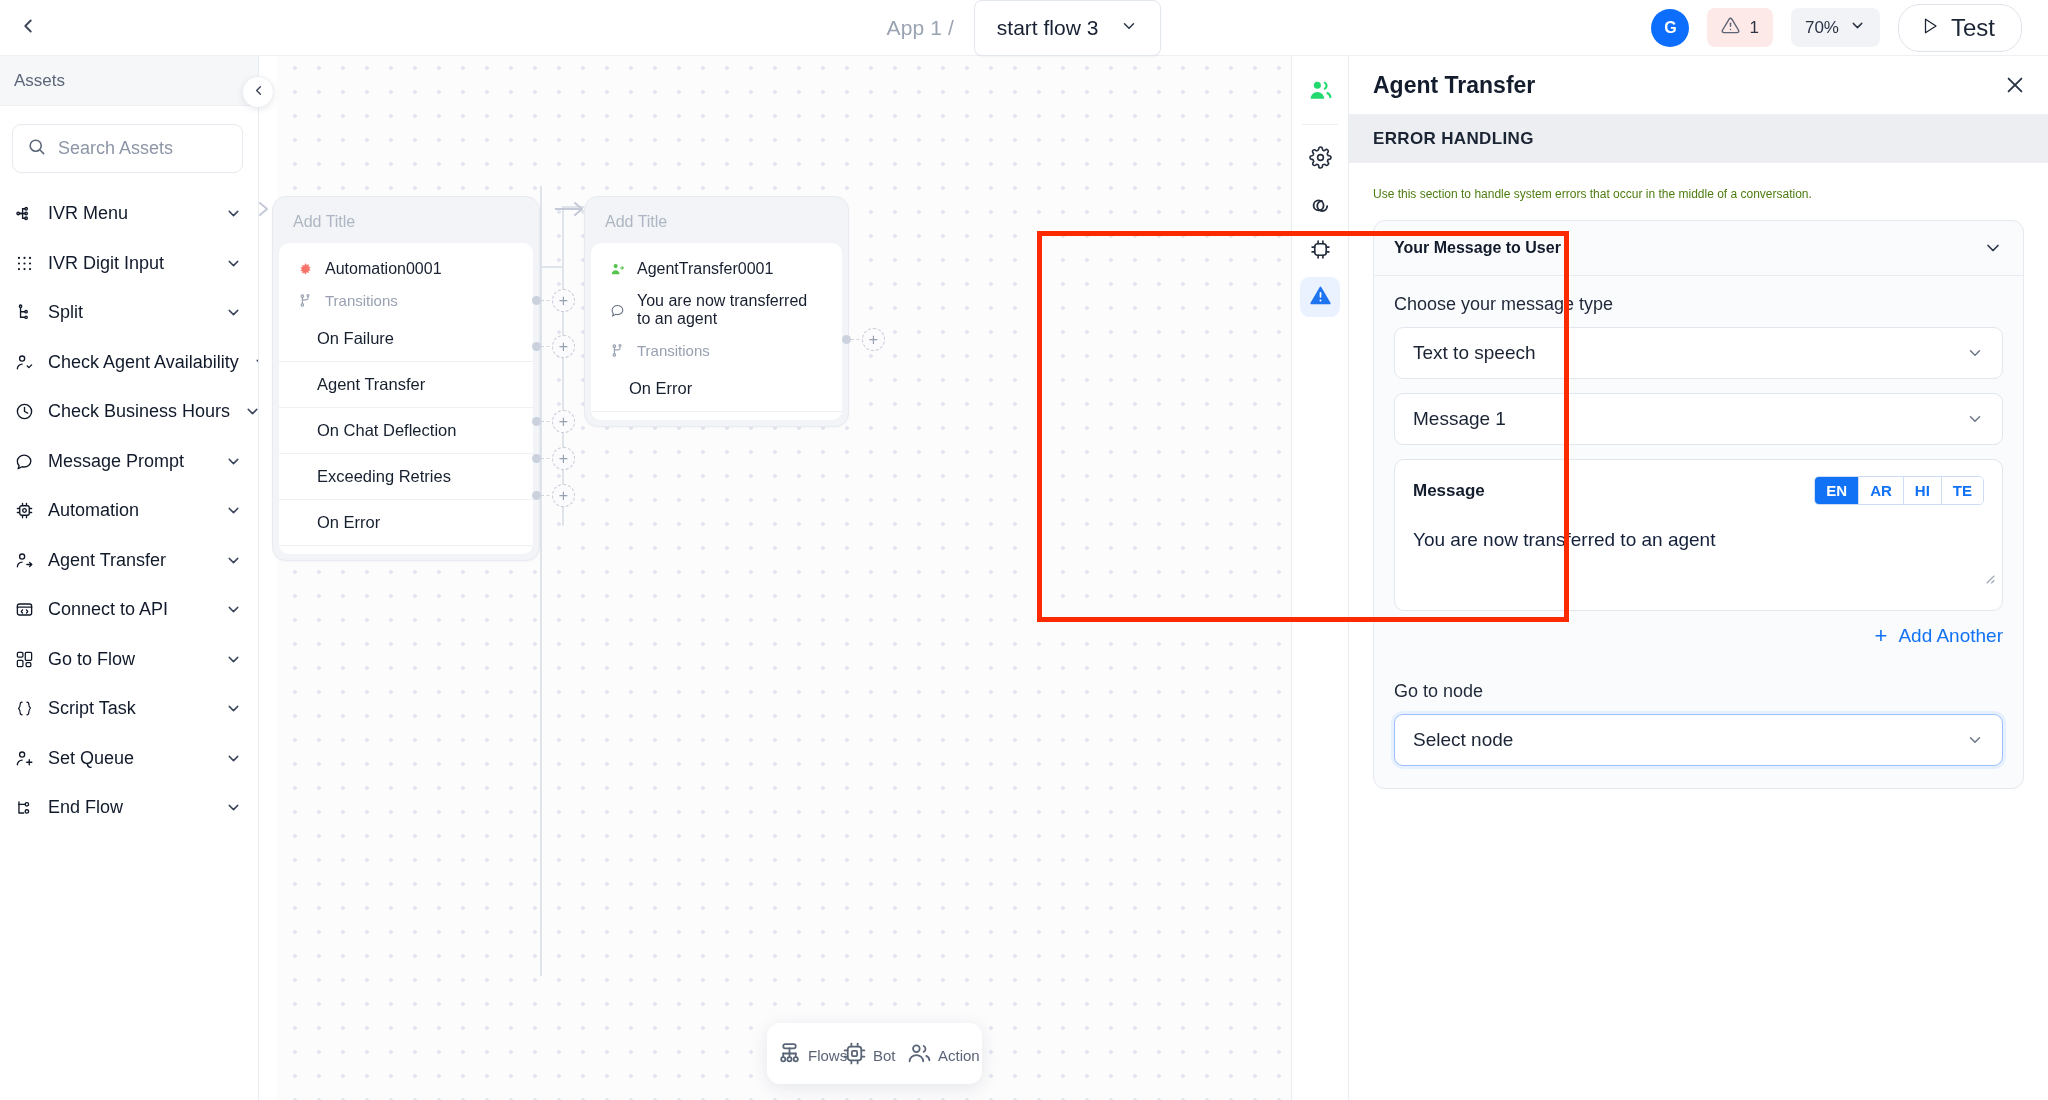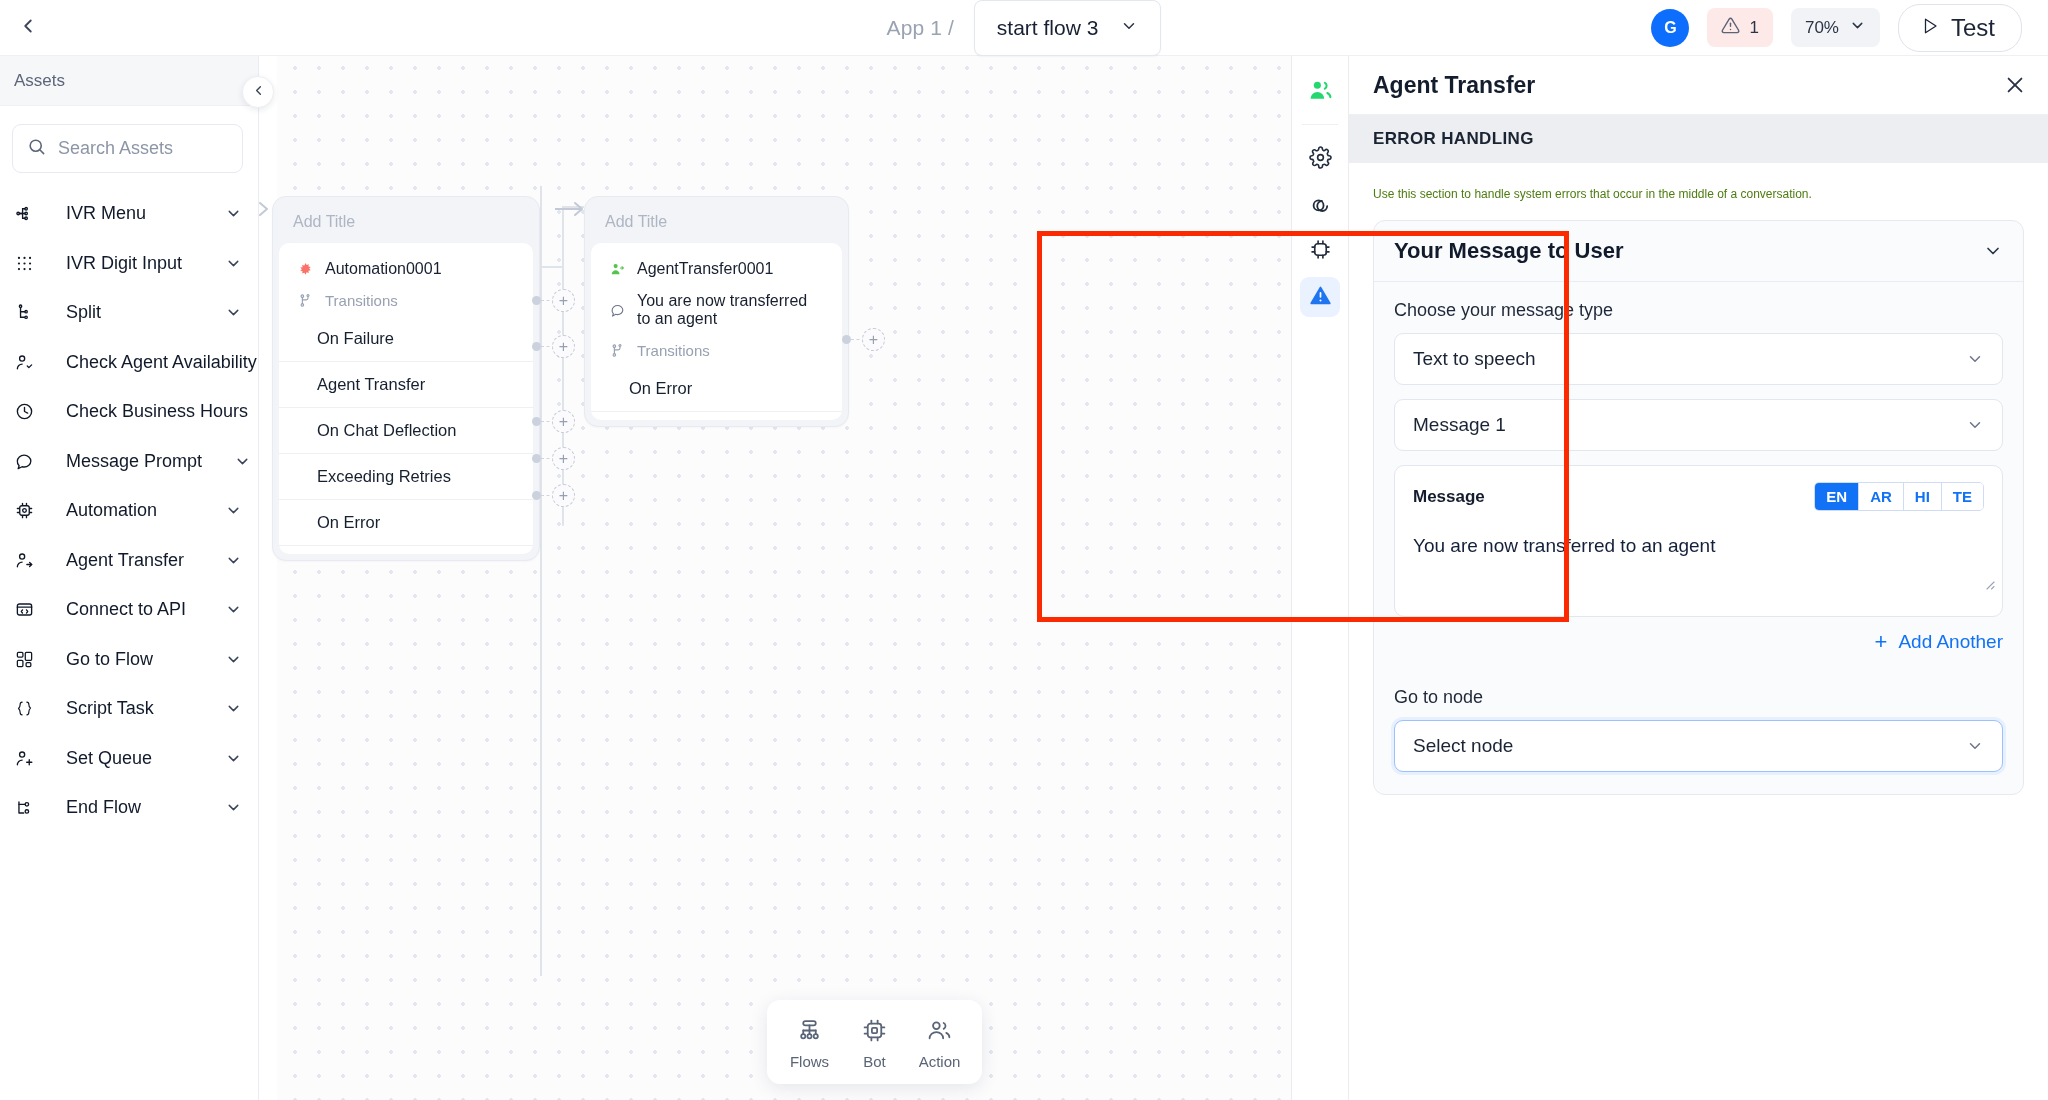--- a/index.html
+++ b/index.html
@@ -82,21 +82,21 @@
     border: 1px solid #e7eaf0; border-radius: 9px; padding: 0 14px;
     background: #fff; cursor: text;
   }
   .search-box input {
     border: none; outline: none; font-size: 18px; color: #404a5c;
     background: transparent; width: 100%; font-family: inherit;
   }
   .search-box input::placeholder { color: #8d96a7; }
   .nav-list { flex: 1; overflow: hidden; padding-top: 6px; }
   .nav-item {
-    display: flex; align-items: center; gap: 32px; height: 49.5px;
+    display: flex; align-items: center; gap: 14px; height: 49.5px;
     padding: 0 16px 0 14px; cursor: pointer;
   }
   .nav-icon { width: 20px; height: 20px; display: flex; align-items: center; justify-content: center; color: #101828; flex: 0 0 20px; }
   .nav-label { font-size: 18px; color: #111a2b; font-weight: 500; white-space: nowrap; }
   .nav-chev { margin-left: auto; color: #39435a; display: flex; }
 
   .collapse-btn {
     position: absolute; right: -16px; top: 20px; width: 32px; height: 32px;
     border-radius: 50%; background: #fff; border: 1px solid #eceff4;
     display: flex; align-items: center; justify-content: center;
@@ -145,21 +145,21 @@
   .hline { position: absolute; height: 2px; background: #dfe3ea; }
   .dashline { position: absolute; height: 0; border-top: 1.4px dashed #cfd5e0; }
 
   
   .bottom-toolbar {
     position: absolute; left: 508px; bottom: 16px;
     display: flex; gap: 0; background: #fff; border-radius: 13px;
     box-shadow: 0 4px 18px rgba(25,35,60,.10); padding: 8px 10px; z-index: 30;
   }
   .tool-btn {
-    width: 65px; display: flex; flex-direction: column; align-items: center; gap: 6px;
+    width: 65px; display: flex; flex-direction: row; align-items: center; gap: 6px;
     padding: 10px 0 6px 0; border-radius: 10px; cursor: pointer; color: #5a6477; text-align: center;
   }
   .tool-btn .tl { font-size: 15px; color: #5a6477; white-space: nowrap; }
 
   
   .rail {
     width: 57px; min-width: 57px; background: #fff; border-left: 1px solid #e9ecf1;
     display: flex; flex-direction: column; align-items: center; padding-top: 16px; gap: 6px;
     position: relative; z-index: 20;
   }
@@ -189,21 +189,21 @@
   .help-text { font-size: 12px; color: #4d7c0f; line-height: 1.5; max-width: 640px; }
 
   .card {
     margin-top: 17px; border: 1px solid #e6e9ef; border-radius: 12px; background: #fafbfd;
     position: relative;
   }
   .card-head {
     display: flex; align-items: center; padding: 17px 20px; cursor: pointer;
     border-bottom: 1px solid #e9ecf2;
   }
-  .card-head .t { font-size: 22px; font-weight: bold; color: #121b2b; }
+  .card-head .t { font-size: 16px; font-weight: bold; color: #121b2b; }
   .card-head .c { margin-left: auto; color: #2a3446; display: flex; }
   .card-body { padding: 18px 20px 20px 20px; }
   .field-label { font-size: 18px; color: #1f2839; margin-bottom: 12px; }
   .select {
     height: 52px; border: 1px solid #e2e6ee; border-radius: 9px; background: #fff;
     display: flex; align-items: center; padding: 0 18px; cursor: pointer; margin-bottom: 14px;
   }
   .select .v { font-size: 19px; color: #1b2434; }
   .select .c { margin-left: auto; color: #6d7689; display: flex; }
   .select.focused { border: 1.5px solid #9dc0ff; box-shadow: 0 0 0 3px rgba(13,110,253,.08); }

